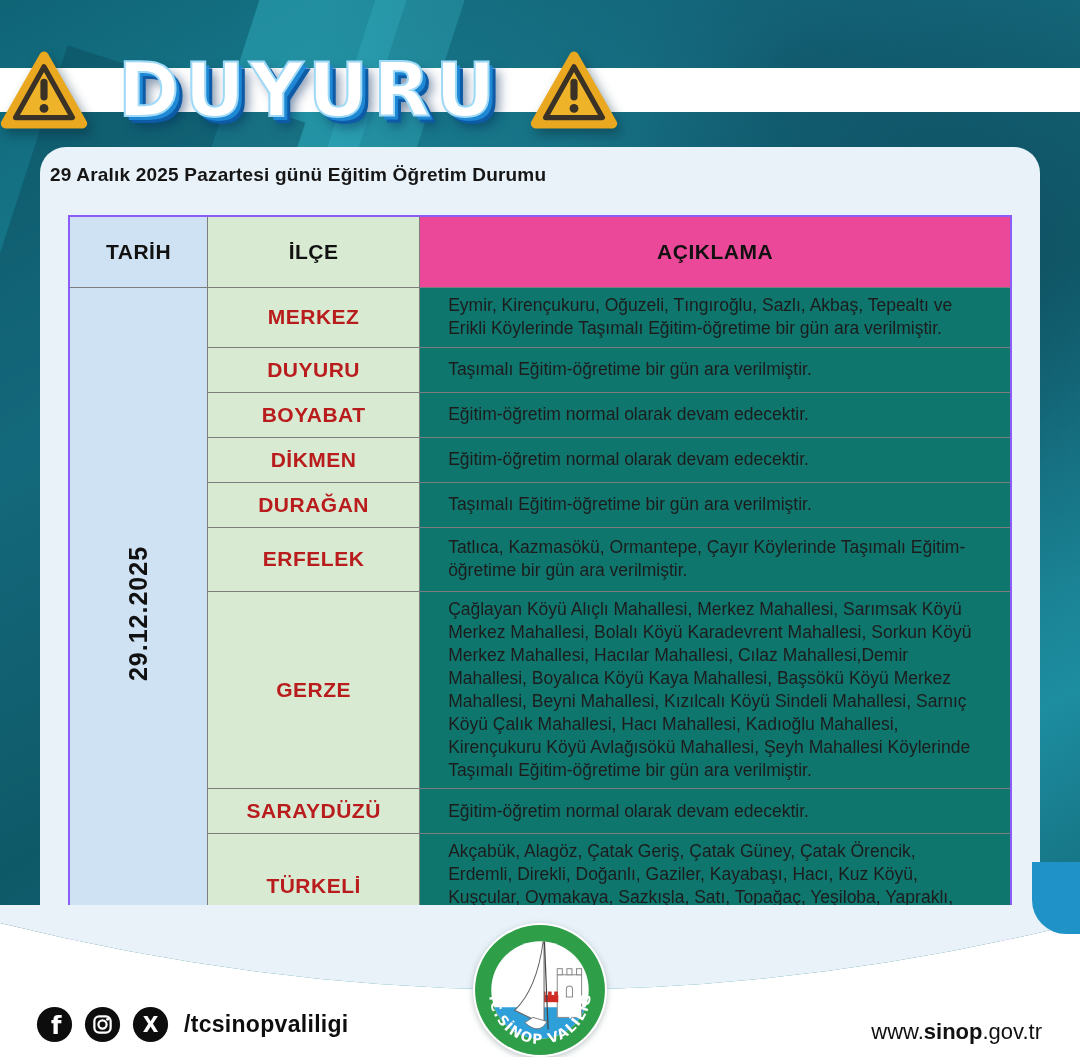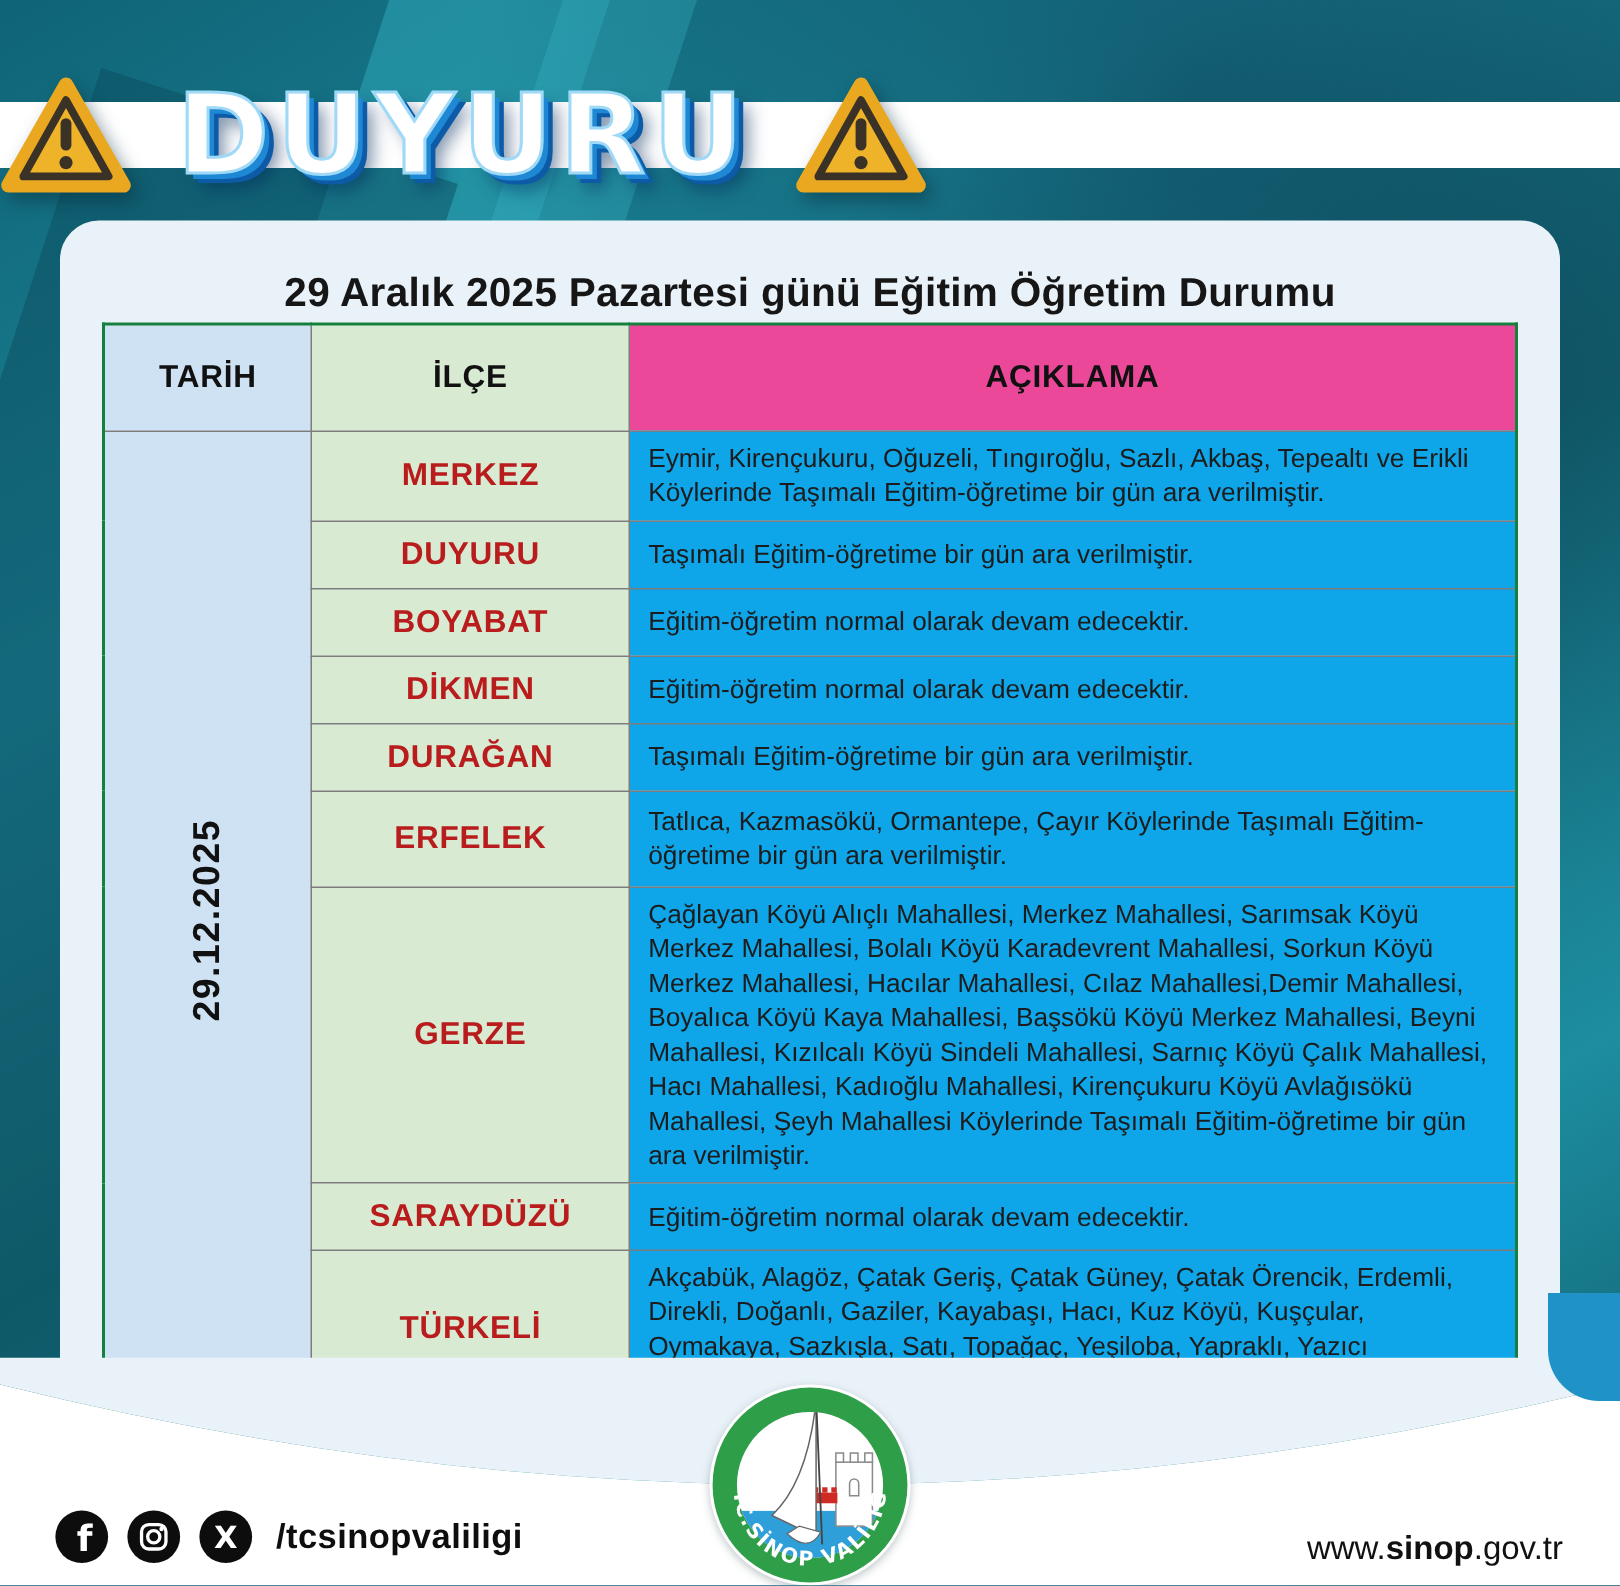--- a/index.html
+++ b/index.html
@@ -21,37 +21,37 @@
   .banner{position:absolute;left:0;top:30px;width:1080px;height:120px;display:flex;
           align-items:center;gap:30px;z-index:5;}
   .warn{width:88px;height:84px;filter:drop-shadow(4px 6px 6px rgba(5,40,55,.45));}
   .duyuru{font-family:"DejaVu Sans","Liberation Sans",sans-serif;font-weight:800;font-size:74px;
           letter-spacing:5px;color:#ffffff;line-height:1;
           -webkit-text-stroke:2px #9ed9f7;
           text-shadow:4px 4px 0 #1e88d4,7px 7px 0 #0d5aa7,10px 10px 12px rgba(0,40,90,.55);}
   
   .card{position:absolute;left:40px;top:147px;width:1000px;height:763px;background:#e9f2f8;
         border-radius:26px 26px 0 0;z-index:2;}
-  .card-title{margin:16px;padding:17px 10px 0 10px;text-align:center;font-size:27px;font-weight:bold;
+  .card-title{margin:0;padding:17px 10px 0 10px;text-align:left;font-size:19px;font-weight:bold;
               color:#161616;letter-spacing:.2px;}
   
   .tbl{position:absolute;left:28px;top:68px;width:944px;border-collapse:collapse;
-       border:2px solid #15803d;background:#ffffff;}
+       border:2px solid #8b5cf6;background:#ffffff;}
   .tbl th,.tbl td{border:1px solid #7d7d7d;}
   .tbl th{height:71px;font-size:21px;font-weight:bold;color:#111;text-align:center;letter-spacing:.5px;}
   th.h-date{width:92px;background:#cfe2f3;}
   th.h-district{width:212px;background:#d9ead3;}
   th.h-desc{background:#ec4899;}
   td.date-cell{background:#cfe2f3;text-align:center;vertical-align:middle;}
   .date-vert{display:inline-block;transform:rotate(-90deg);white-space:nowrap;font-size:25px;
              font-weight:bold;letter-spacing:1px;color:#111;}
   td.district-cell{background:#d9ead3;text-align:center;vertical-align:middle;
                    font-size:21px;font-weight:bold;color:#b91c1c;letter-spacing:.5px;}
-  td.desc-cell{background:#0ea5e9;font-size:17.5px;color:#1c1c1c;line-height:1.32;
-               padding:6px 12px;vertical-align:middle;}
+  td.desc-cell{background:#0f766e;font-size:17.5px;color:#1c1c1c;line-height:1.32;
+               padding:6px 28px;vertical-align:middle;}
   tr.rh1 td{height:45px;}  tr.rh2 td{height:60px;}  tr.rh2b td{height:64px;}
   tr.rh7 td{height:160px;} tr.rh4 td{height:104px;}
   
   .footer-curve{position:absolute;left:0;top:905px;width:1080px;height:152px;z-index:3;}
   .corner-blue{position:absolute;right:0;top:862px;width:48px;height:72px;background:#1f93c8;
                border-radius:0 0 0 34px;z-index:4;}
   .social{position:absolute;left:36px;top:1006px;display:flex;align-items:center;gap:11px;z-index:6;}
   .social svg{width:37px;height:37px;display:block;}
   .handle{font-size:23px;font-weight:600;color:#0e0e0e;letter-spacing:.3px;margin-left:4px;text-align:center;}
   .website{position:absolute;right:38px;top:1019px;font-size:22px;color:#111;z-index:6;}

